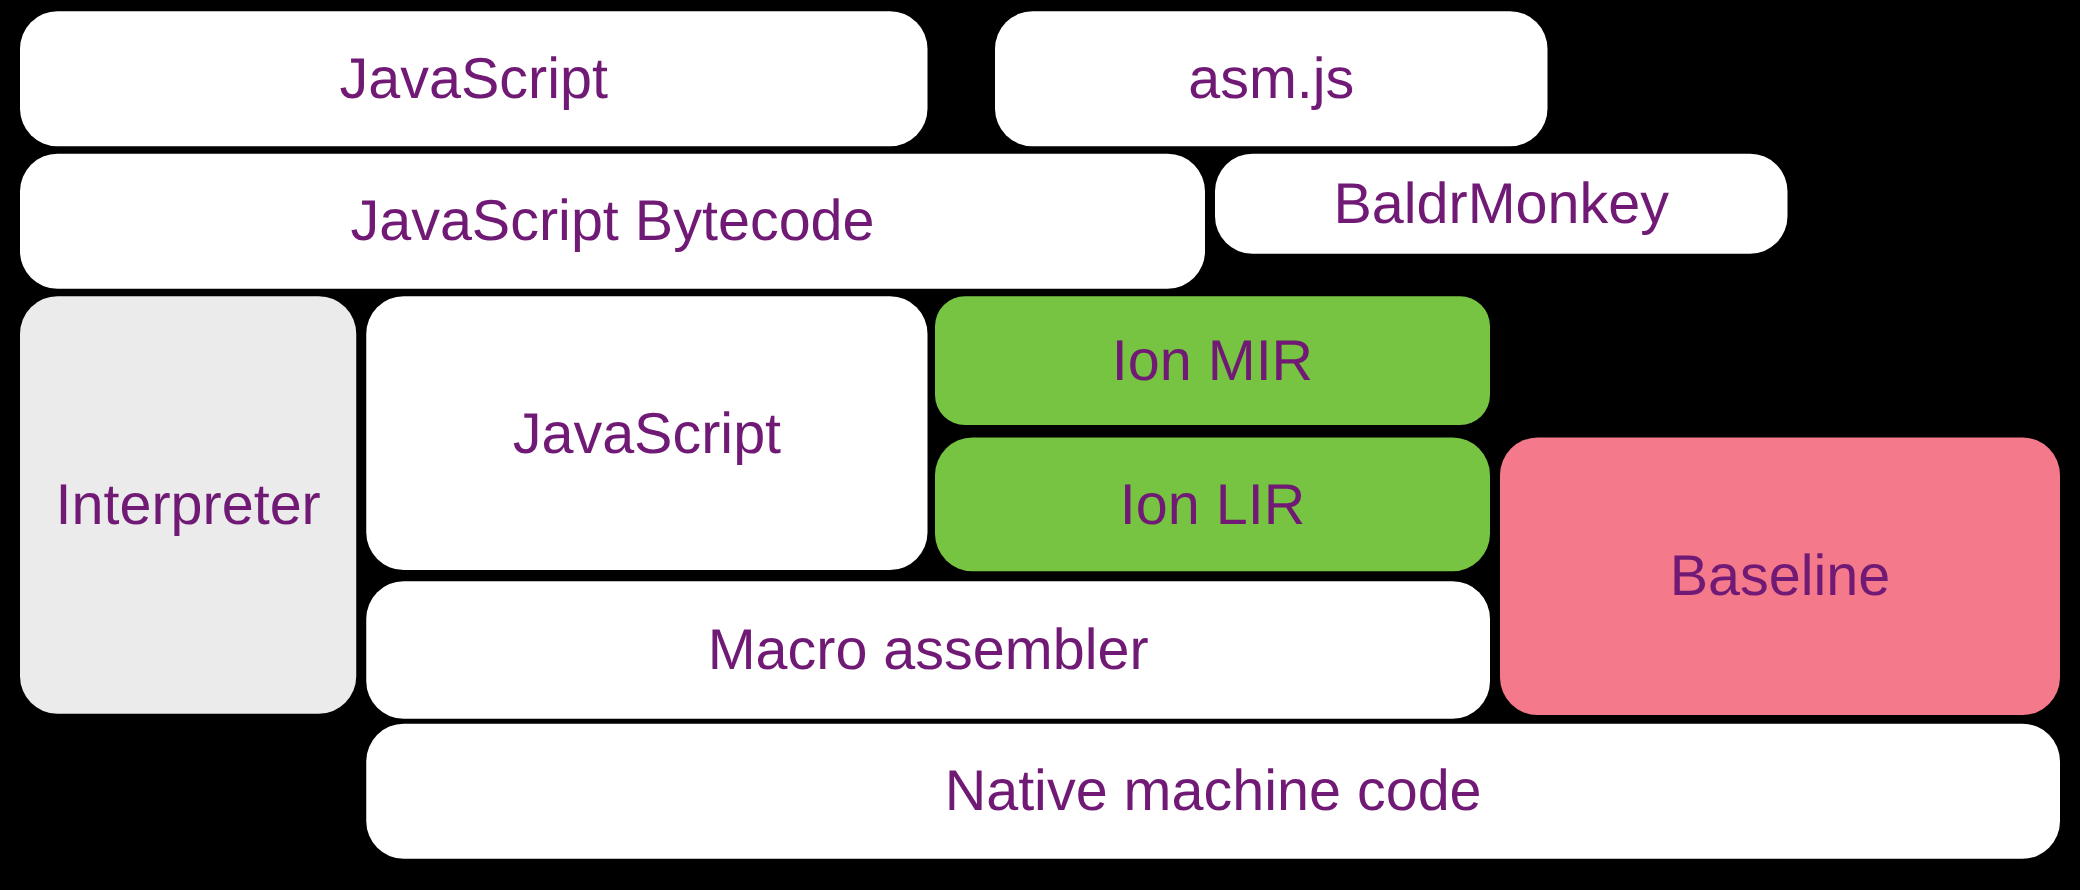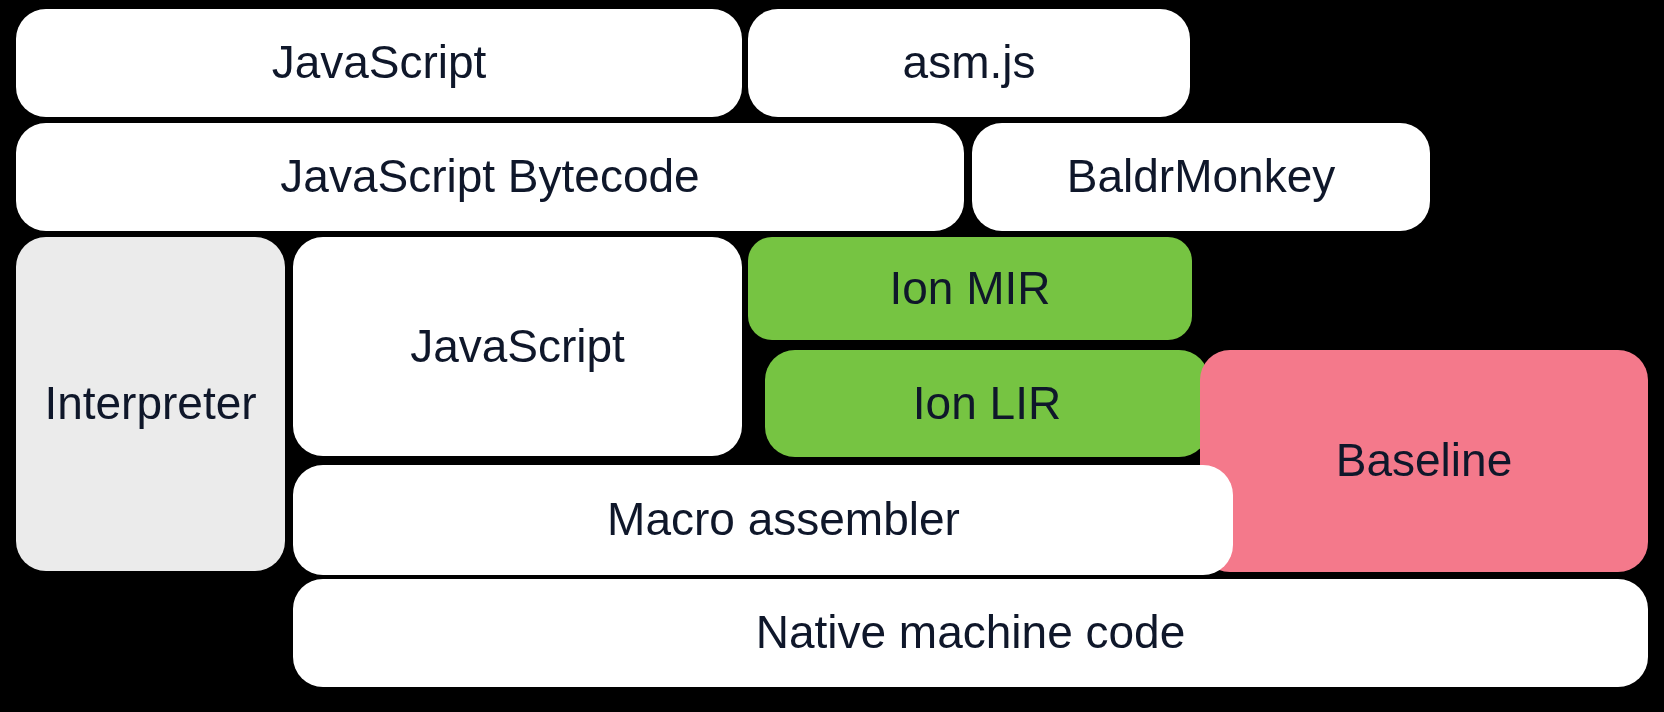--- a/index.html
+++ b/index.html
@@ -13,52 +13,52 @@
   }
   .box {
     position: absolute;
     border-radius: 30px;
     display: flex;
     align-items: center;
     justify-content: center;
     text-align: center;
     font-size: 46px;
     line-height: 1.25;
-    color: #0f172a;
+    color: #701a75;
     background: #ffffff;
   }
   .label { display: block; }
 
   
   .b-javascript   { left: 16px;   top: 9px;   width: 726px;  height: 108px; }
   .b-asmjs        { left: 748px;  top: 9px;   width: 442px;  height: 108px; }
   .b-wasm         { left: 1200px; top: 9px;   width: 448px;  height: 108px; }
   
   .b-bytecode     { left: 16px;   top: 123px; width: 948px;  height: 108px; }
-  .b-baldrmonkey  { left: 972px;  top: 123px; width: 458px;  height: 108px; }
+  .b-baldrmonkey  { left: 972px;  top: 123px; width: 458px;  height: 80px; }
   
   .b-interpreter  { left: 16px;   top: 237px; width: 269px;  height: 334px; }
   .b-baseline     { left: 293px;  top: 237px; width: 449px;  height: 219px; }
   .b-ion-mir      { left: 748px;  top: 237px; width: 444px;  height: 103px; }
-  .b-ion-lir      { left: 765px;  top: 350px; width: 444px;  height: 107px; }
+  .b-ion-lir      { left: 748px;  top: 350px; width: 444px;  height: 107px; }
   .b-cretonne     { left: 1200px; top: 350px; width: 448px;  height: 222px; }
   .b-macro        { left: 293px;  top: 465px; width: 899px;  height: 110px; }
   
   .b-native       { left: 293px;  top: 579px; width: 1355px; height: 108px; }
 </style>
 </head>
 <body>
 
 <div id="canvas">
 
   <div class="box b-javascript" style="background: rgb(255, 255, 255);">
     <span class="label">JavaScript</span>
   </div>
 
-  <div class="box b-asmjs" style="background: rgb(255, 255, 255);">
+  <div class="box b-asmjs" style="background: rgb(255, 255, 255); margin-left: 48px;">
     <span class="label">asm.js</span>
   </div>
 
 
   <div class="box b-bytecode" style="background: rgb(255, 255, 255);">
     <span class="label">JavaScript Bytecode</span>
   </div>
 
   <div class="box b-baldrmonkey" style="background: rgb(255, 255, 255);">
     <span class="label">BaldrMonkey</span>
@@ -79,21 +79,21 @@
   </div>
 
   <div class="box b-ion-lir" style="background: rgb(118, 196, 66);">
     <span class="label">Ion LIR</span>
   </div>
 
   <div class="box b-cretonne" style="background: rgb(244, 121, 139);">
     <span class="label">Baseline</span>
   </div>
 
-  <div class="box b-macro" style="background: rgb(255, 255, 255); padding-left: 41px;">
+  <div class="box b-macro" style="background: rgb(255, 255, 255);">
     <span class="label">Macro assembler</span>
   </div>
 
   <div class="box b-native" style="background: rgb(255, 255, 255); justify-content: center;">
     <span class="label">Native machine code</span>
   </div>
 
 </div>
 
 </body></html>

